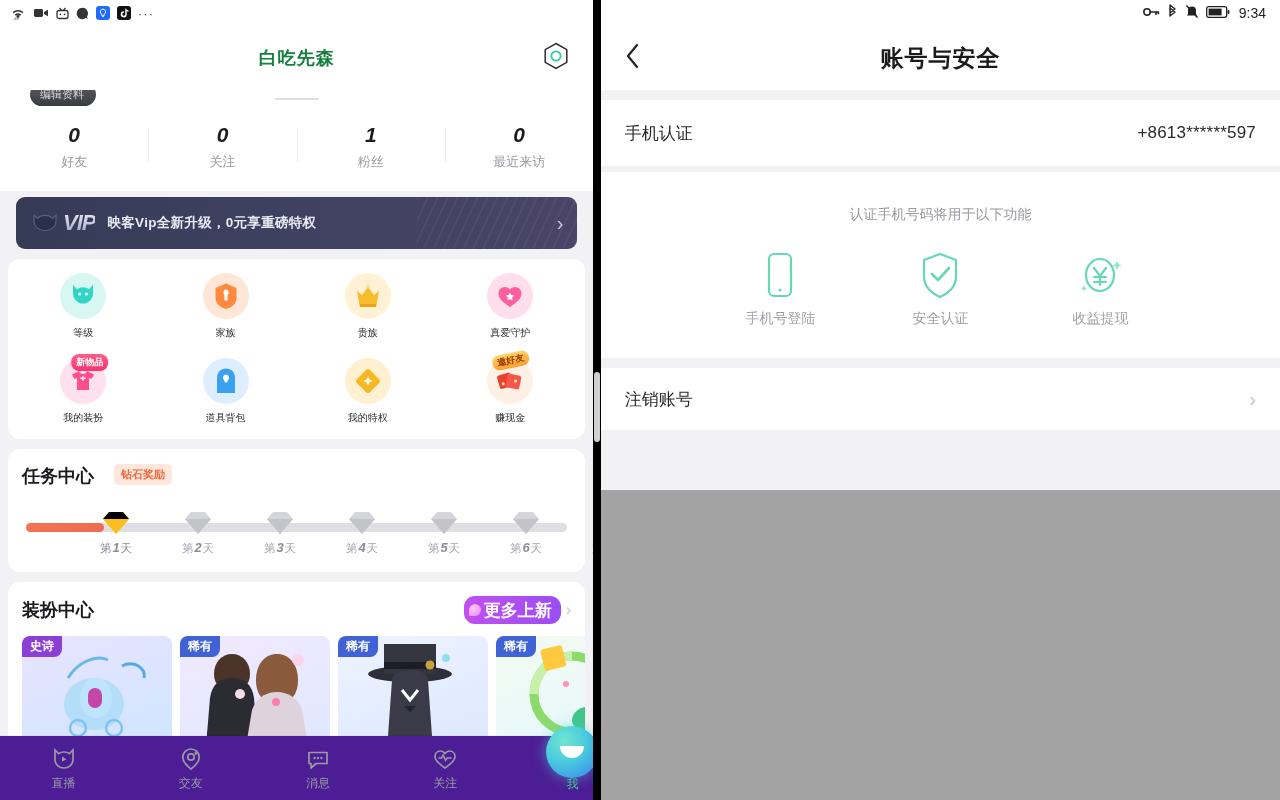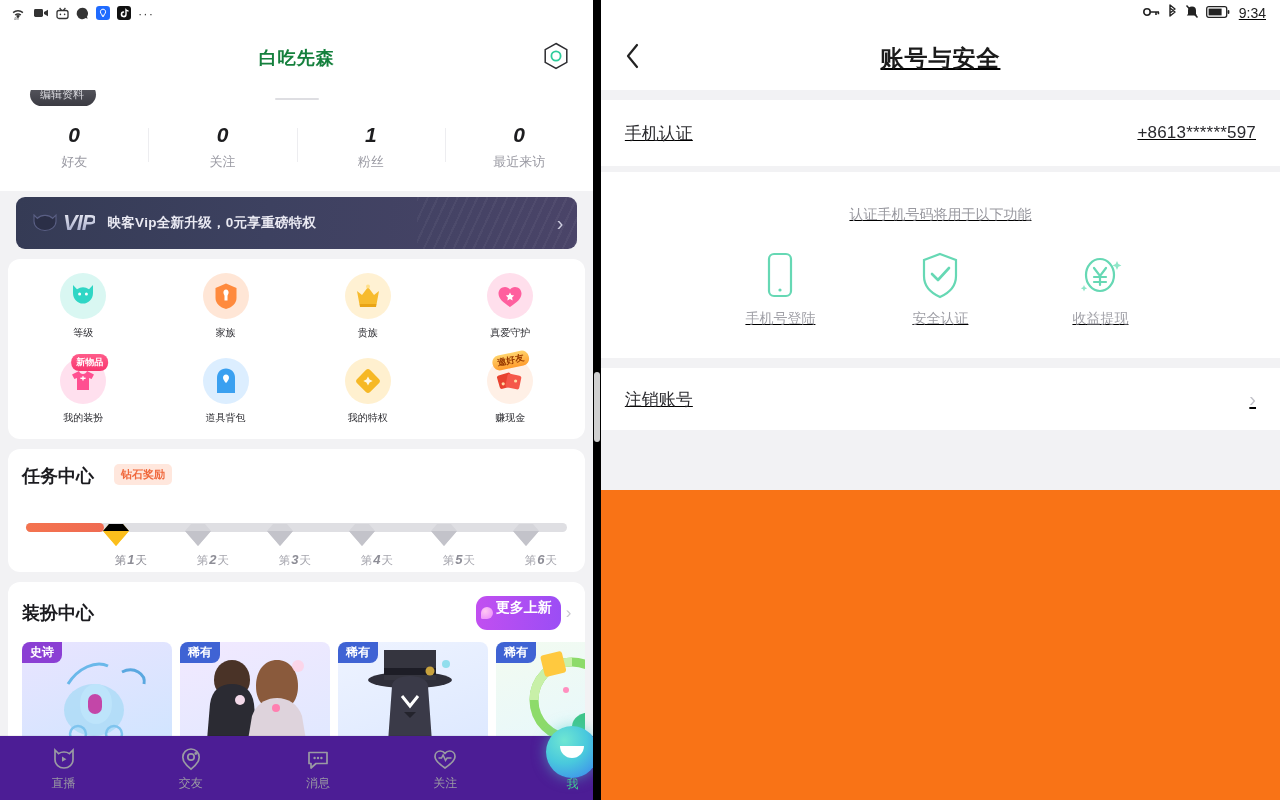--- a/index.html
+++ b/index.html
@@ -115,40 +115,40 @@
   .task-track { position: relative; margin-top: 22px; height: 48px; }
   .track-bar {
     position: absolute; left: 4px; right: 4px; top: 13px; height: 9px;
     border-radius: 5px; background: #dfdfe3;
   }
   .track-fill {
     position: absolute; left: 4px; top: 13px; height: 9px; width: 78px;
     border-radius: 5px; background: linear-gradient(90deg,#f4734f,#ef6b52);
   }
   .day-item {
-    position: absolute; top: 12px; width: 62px; text-align: right; transform: translateX(-50%);
+    position: absolute; top: 0; width: 62px; text-align: center; transform: translateX(-50%);
   }
   .gem { width: 30px; height: 26px; margin: 0 auto; display:block;}
   .day-label { font-size: 11.5px; color: #a6a6ae; margin-top: 4px; }
   .day-label b { font-style: italic; font-weight: 700; font-size: 13px; color: #8d8d96; padding: 0 1px; }
   .day-item.active .day-label { color: #8d8d96; }
 
   .dress-card {
     margin: 10px 8px 0 8px; background: #ffffff; border-radius: 12px;
     padding: 14px 0 0 0; overflow: hidden;
   }
   .dress-head { display: flex; align-items: center; padding: 0 14px 12px 14px; }
   .dress-title { font-size: 18px; font-weight: 800; color: #1b1b1f; }
   .dress-more {
     margin-left: auto; display: flex; align-items: center; gap: 5px;
   }
   .more-pill {
     background: linear-gradient(95deg,#c24ff0,#9b4df5); color: #fff;
-    font-size: 14px; font-weight: 700; border-radius: 11px;
-    padding: 3px 9px 13px 20px; position: relative;
+    font-size: 17px; font-weight: 700; border-radius: 11px;
+    padding: 3px 9px 2px 20px; position: relative;
   }
   .more-pill::before{
     content:""; position:absolute; left:5px; top:50%; transform:translateY(-50%);
     width:12px; height:12px; border-radius:50% 50% 50% 10%;
     background: radial-gradient(circle at 35% 35%, #ffc8f2, #e985ff);
   }
   .dress-chevron { color: #c9c9d0; font-size: 17px; }
   .dress-list { display: flex; gap: 8px; padding: 0 14px; }
   .dress-item {
     width: 150px; height: 110px; border-radius: 8px; position: relative; overflow: hidden;
@@ -183,21 +183,21 @@
   }
 
   
   .divider { width: 8px; height: 800px; background: #000000; position: relative; }
   .divider .scrollthumb {
     position: absolute; left: 1px; top: 372px; width: 6px; height: 70px;
     background: #d0d0d0; border-radius: 3px;
   }
 
   
-  .right-panel { width: 728px; height: 800px; background: #f97316; position: relative; text-decoration: underline; }
+  .right-panel { width: 728px; height: 800px; background: #a3a3a3; position: relative; }
   .r-statusbar {
     height: 26px; background: #fff; display: flex; align-items: center;
     justify-content: flex-end; gap: 7px; padding: 0 14px;
   }
   .r-time { font-size: 14px; color: #222; font-weight: 500; margin-left: 2px; }
   .r-titlebar {
     height: 64px; background: #fff; position: relative;
     display: flex; align-items: center; justify-content: center;
   }
   .r-title { font-size: 23px; font-weight: 700; color: #1b1b1b; letter-spacing: 1px; }

